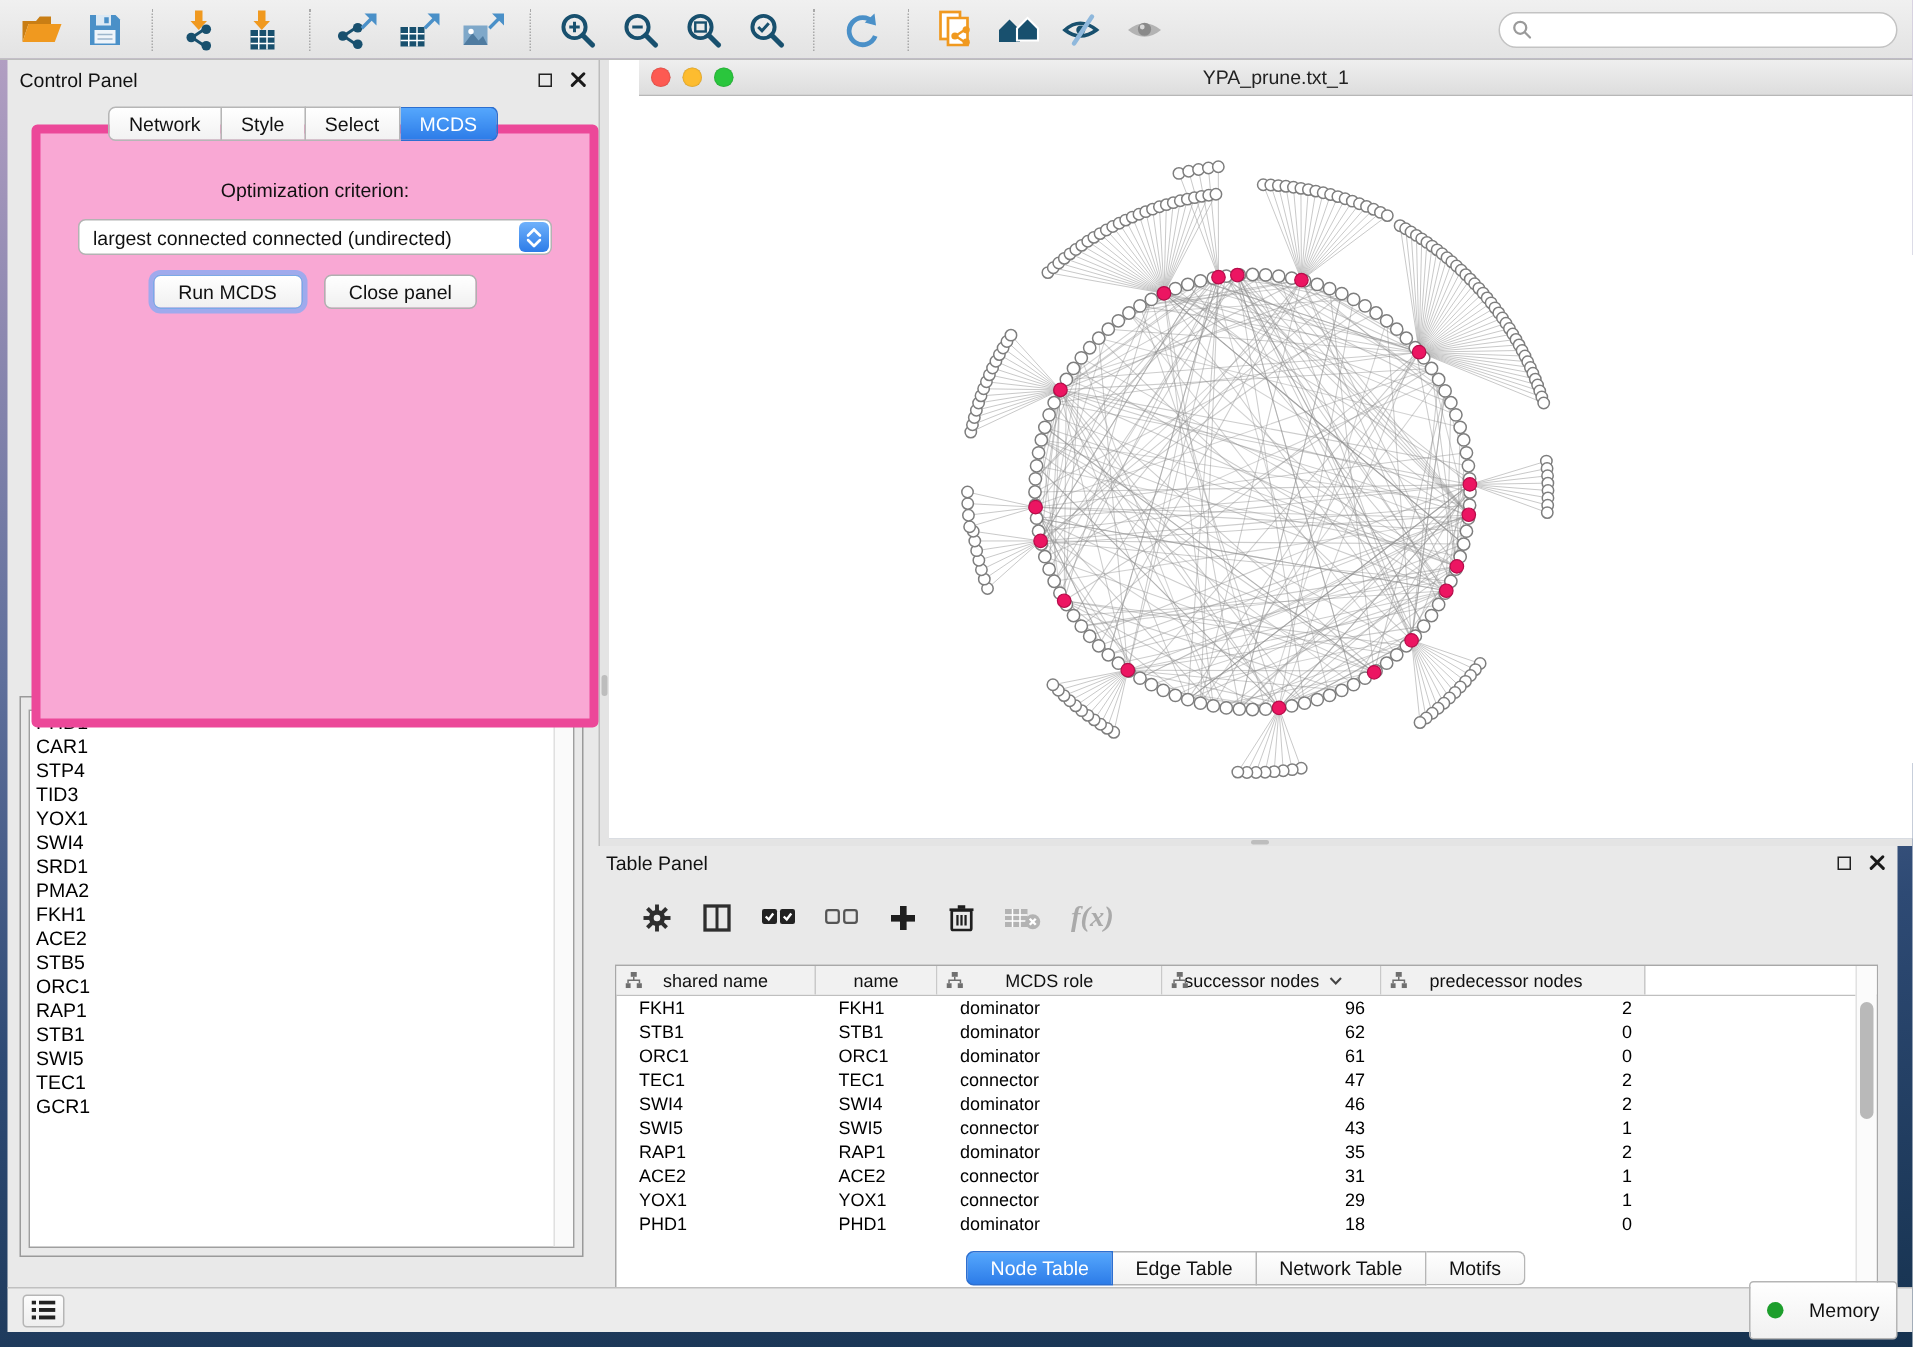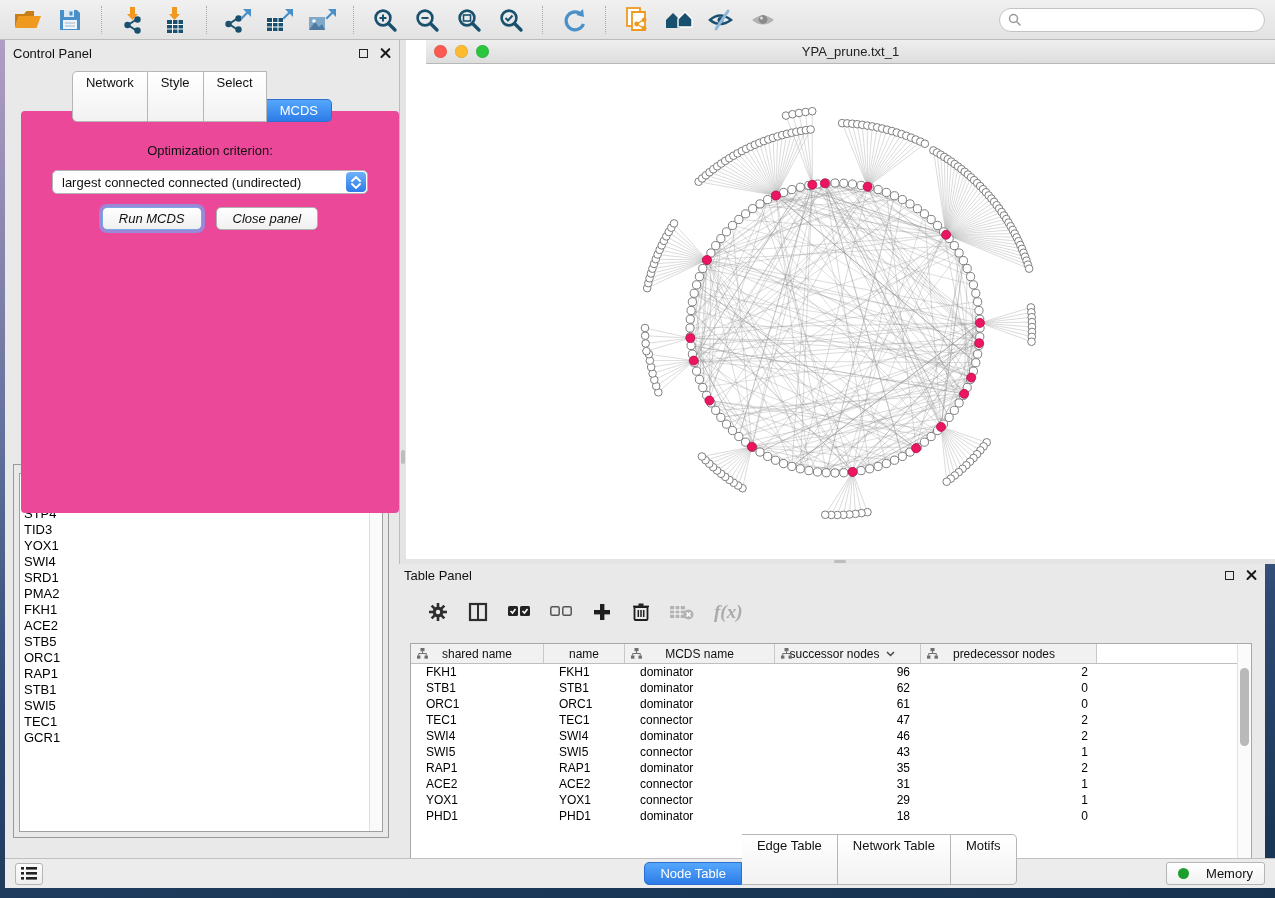--- a/index.html
+++ b/index.html
@@ -29,32 +29,32 @@
   .close-glyph:before { transform:rotate(45deg);} .close-glyph:after { transform:rotate(-45deg);}
 
   
   .control-panel { position:absolute; left:5px; top:40px; width:395px; height:818px;
     background:#e9e9e9; border-right:1px solid #bdbdbd; }
   .seg-tabs { display:flex; justify-content:center; margin-top:5px; position:relative; z-index:2; }
   .seg { font-size:13px; padding:3px 13px; background:linear-gradient(#ffffff,#f2f2f2);
     border:1px solid #b6b6b6; border-left:none; color:#111; }
   .seg:first-child { border-left:1px solid #b6b6b6; border-radius:5px 0 0 5px; }
   .seg:last-child { border-radius:0 5px 5px 0; }
-  .seg.active { background:linear-gradient(#55a7fd,#2d7ce8); color:#fff; border-color:#2d6fd0;margin-top:28px; }
+  .seg.active { background:linear-gradient(#55a7fd,#2d7ce8); color:#fff; border-color:#2d6fd0; }
   .cp-content { position:absolute; left:8px; right:8px; top:16px; bottom:auto; height:402px;
-    background:#ec4899; border:2px solid #ec4899; border-radius:4px; z-index:1; padding-top:44px; }
+    background:#f9a8d4; border:6px solid #ec4899; border-radius:4px; z-index:1; padding-top:44px; }
   .opt-label { text-align:center; font-size:13px; color:#111; margin-top:14px; }
   .mac-select { margin:12px auto 0; width:316px; height:24px; background:#fff; border:1px solid #b3b3b3;
     border-radius:5px; display:flex; align-items:center; font-size:13px; color:#111; padding-left:9px; position:relative; }
   .select-stepper { position:absolute; right:1px; top:1px; bottom:1px; width:20px; border-radius:4px;
     background:linear-gradient(#6fb1fb,#2d7ce8); display:flex; flex-direction:column; align-items:center; justify-content:center; gap:1px; }
   .select-stepper svg { display:block; }
   .btn-row { display:flex; justify-content:center; gap:14px; margin-top:13px; }
   .mac-btn { font-size:13px; color:#111; background:linear-gradient(#ffffff,#f0f0f0);
-    border:1px solid #b0b0b0; border-radius:5px; padding:3px 16px;font-style:italic; }
+    border:1px solid #b0b0b0; border-radius:5px; padding:3px 16px; }
   .mac-btn.focused { box-shadow:0 0 0 3px rgba(110,170,250,.65); border-color:#7aa9e8; }
   .mcds-fieldset { position:absolute; left:8px; right:10px; top:424px; height:374px;
     border:1px solid #9a9a9a; background:#e9e9e9; }
   .mcds-legend { position:absolute; top:-8px; left:8px; background:#e9e9e9; padding:0 4px; font-size:13px; color:#111; }
   .mcds-list { position:absolute; left:5px; right:5px; top:8px; bottom:5px; background:#fff;
     border:1px solid #9f9f9f; overflow:hidden; }
   .mcds-item { font-size:13px; line-height:16px; padding-left:4px; color:#000; }
   .mcds-scroll { position:absolute; right:0; top:0; bottom:0; width:13px; background:#fafafa; border-left:1px solid #e0e0e0; }
 
   
@@ -90,21 +90,21 @@
   .td { padding-left:15px; line-height:16px; white-space:nowrap; overflow:hidden; }
   .td.num { text-align:right; padding-left:0; }
   .c0{width:133px;} .c1{width:81px;} .c2{width:150px;} .c3{width:146px; padding-right:11px;} .c4{width:176px; padding-right:9px;}
   .tbl-tabs { position:absolute; left:0; right:0; top:270px; display:flex; justify-content:center; }
 
   
   .status-bar { position:absolute; left:5px; top:858px; width:1270px; height:30px; background:#ececec;
     border-top:1px solid #c0c0c0; display:flex; align-items:center; padding:0 10px; }
   .list-btn { width:28px; height:22px; background:linear-gradient(#fdfdfd,#eee); border:1px solid #b5b5b5;
     border-radius:3px; display:flex; align-items:center; justify-content:center; }
-  .memory-btn { margin-left:auto; height:23px; background:linear-gradient(#ffffff,#f1f1f1); border:1px solid #b5b5b5;
+  .memory-btn { margin-left:auto; height:39px; background:linear-gradient(#ffffff,#f1f1f1); border:1px solid #b5b5b5;
     border-radius:3px; display:flex; align-items:center; gap:17px; padding:0 11px; font-size:13px; color:#111;text-align:center; }
   .mem-dot { width:11px; height:11px; border-radius:50%; }
 </style>
 </head>
 <body>
 
 <div class="main-toolbar">
   <span id="toolbar-icons" style="display:flex;align-items:center;gap:6px;">
       <span class="tb-icon">
         <svg width="30" height="26" viewBox="0 0 30 26">
@@ -1147,21 +1147,21 @@
         </div>
         <div class="th c2">
           <svg class="hier" width="11" height="11" viewBox="0 0 11 11">
             <g fill="#6f6f6f">
               <rect x="3.5" y="0" width="4" height="3.2"></rect>
               <rect x="0" y="7.5" width="3.4" height="3.2"></rect>
               <rect x="7.5" y="7.5" width="3.4" height="3.2"></rect>
               <path d="M5.5 3.2 v2.3 M1.7 7.5 v-2 h7.6 v2" stroke="#6f6f6f" fill="none" stroke-width="1"></path>
             </g>
           </svg>
-          <span>MCDS name</span>
+          <span>MCDS role</span>
         </div>
         <div class="th c3">
           <svg class="hier" width="11" height="11" viewBox="0 0 11 11">
             <g fill="#6f6f6f">
               <rect x="3.5" y="0" width="4" height="3.2"></rect>
               <rect x="0" y="7.5" width="3.4" height="3.2"></rect>
               <rect x="7.5" y="7.5" width="3.4" height="3.2"></rect>
               <path d="M5.5 3.2 v2.3 M1.7 7.5 v-2 h7.6 v2" stroke="#6f6f6f" fill="none" stroke-width="1"></path>
             </g>
           </svg>

